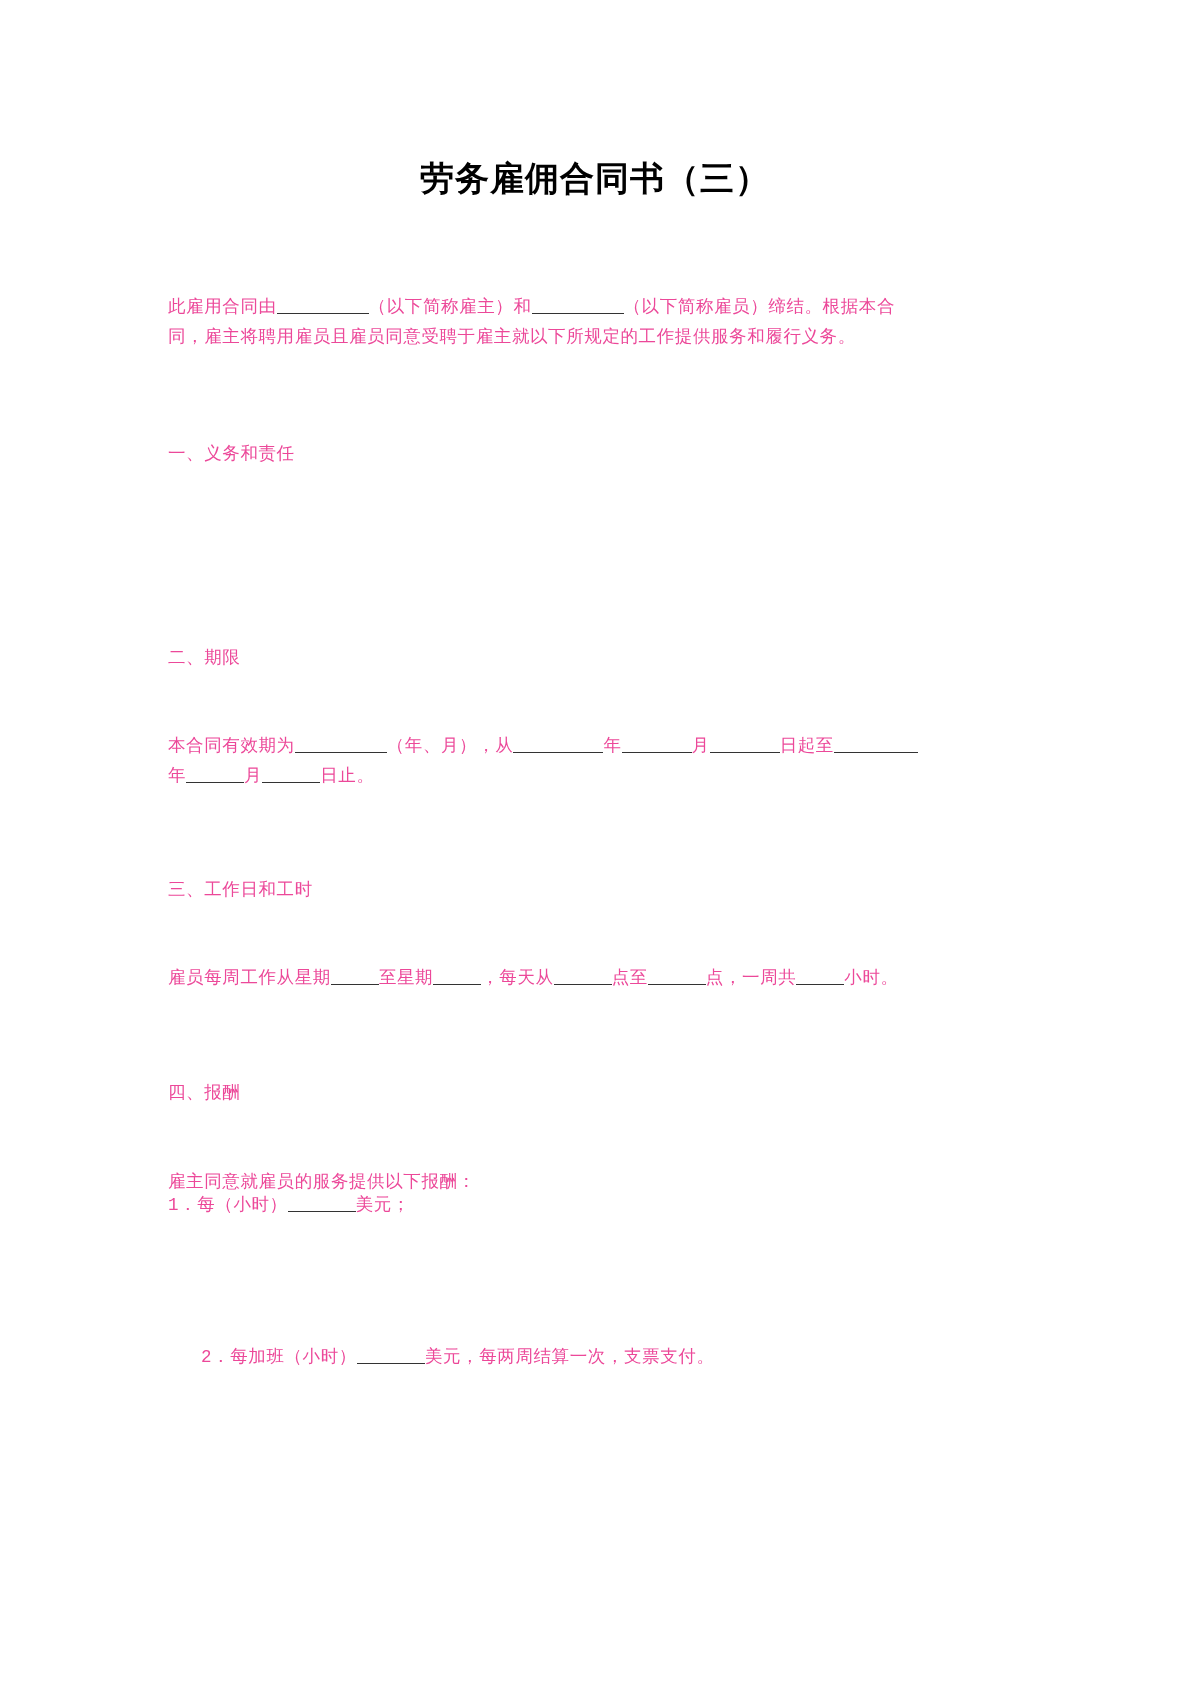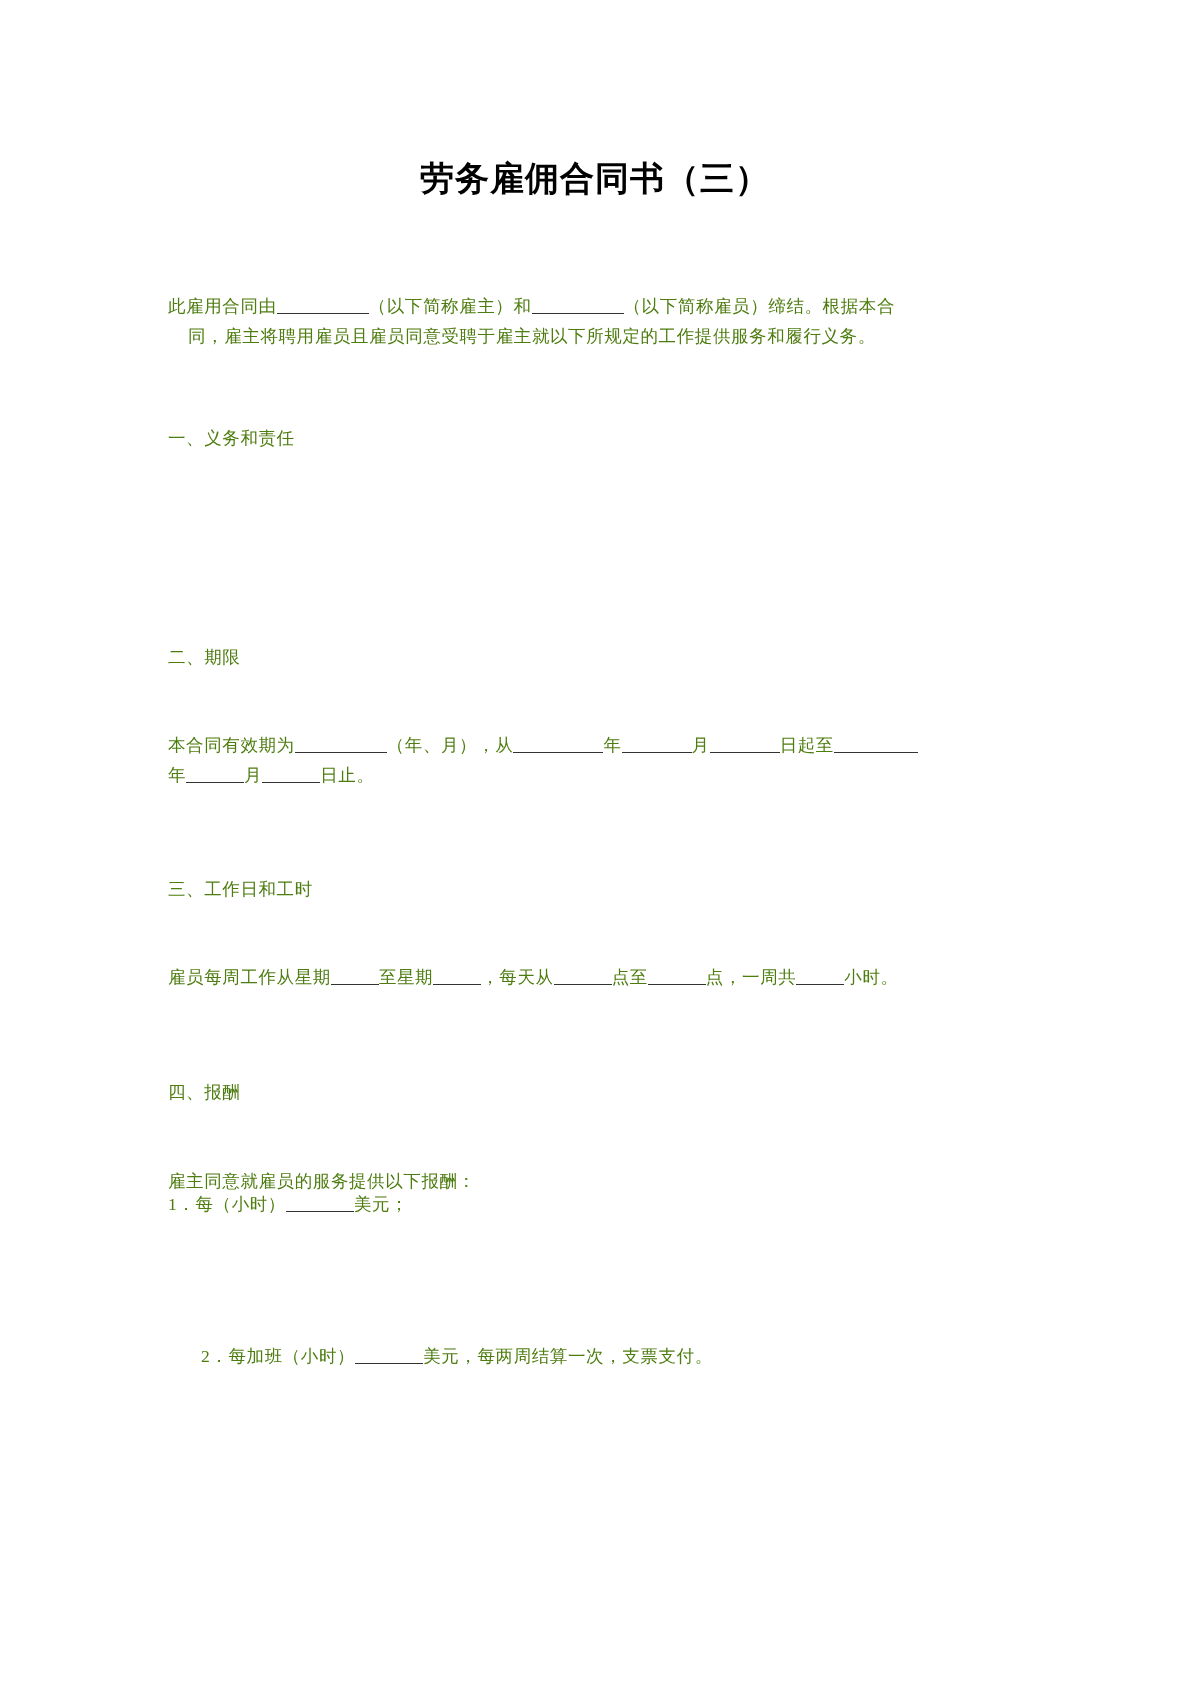--- a/index.html
+++ b/index.html
@@ -5,41 +5,41 @@
     html, body { margin: 0; padding: 0; background: #ffffff; }
     body { width: 1190px; height: 1683px; position: relative; overflow: hidden; }
     .page { position: absolute; left: 0; top: 0; width: 1190px; height: 1683px; background: #ffffff; color: #1a1a1a; }
     .title {
       position: absolute; left: 0; width: 1190px; top: 156px; text-align: center;
       font-family: "DejaVu Serif", "Liberation Serif", serif; font-weight: bold;
       font-size: 34px; letter-spacing: 1px; color: #000;
     }
     .line {
       position: absolute; left: 168px;
-      font-family: Liberation Serif, serif;
-      font-size: 17.5px; white-space: nowrap; color: #4d7c0f;
+      font-family: Liberation Mono, monospace;
+      font-size: 17.5px; white-space: nowrap; color: #ec4899;
       letter-spacing: 0.6px;
     }
     .blank {
       display: inline-block; border-bottom: 1px solid #333; height: 17px; vertical-align: -2px;
     }
   </style>
 </head>
 <body>
 
 <div class="page">
 
   <div class="title">劳务雇佣合同书（三）</div>
 
   <div class="line" style="top:294px;">
     <span>此雇用合同由</span><span class="blank" style="width:92px;"></span><span>（以下简称雇主）和</span><span class="blank" style="width:92px;"></span><span>（以下简称雇员）缔结。根据本合</span>
   </div>
-  <div class="line" style="top:324px;margin-left:20px;">同，雇主将聘用雇员且雇员同意受聘于雇主就以下所规定的工作提供服务和履行义务。</div>
+  <div class="line" style="top:324px;">同，雇主将聘用雇员且雇员同意受聘于雇主就以下所规定的工作提供服务和履行义务。</div>
 
-  <div class="line" style="top:426px;">一、义务和责任</div>
+  <div class="line" style="top:441px;">一、义务和责任</div>
 
   <div class="line" style="top:645px;">二、期限</div>
   <div class="line" style="top:733px;">
     <span>本合同有效期为</span><span class="blank" style="width:92px;"></span><span>（年、月），从</span><span class="blank" style="width:90px;"></span><span>年</span><span class="blank" style="width:70px;"></span><span>月</span><span class="blank" style="width:70px;"></span><span>日起至</span><span class="blank" style="width:84px;"></span>
   </div>
   <div class="line" style="top:763px;">
     <span>年</span><span class="blank" style="width:58px;"></span><span>月</span><span class="blank" style="width:58px;"></span><span>日止。</span>
   </div>
 
   <div class="line" style="top:877px;">三、工作日和工时</div>

